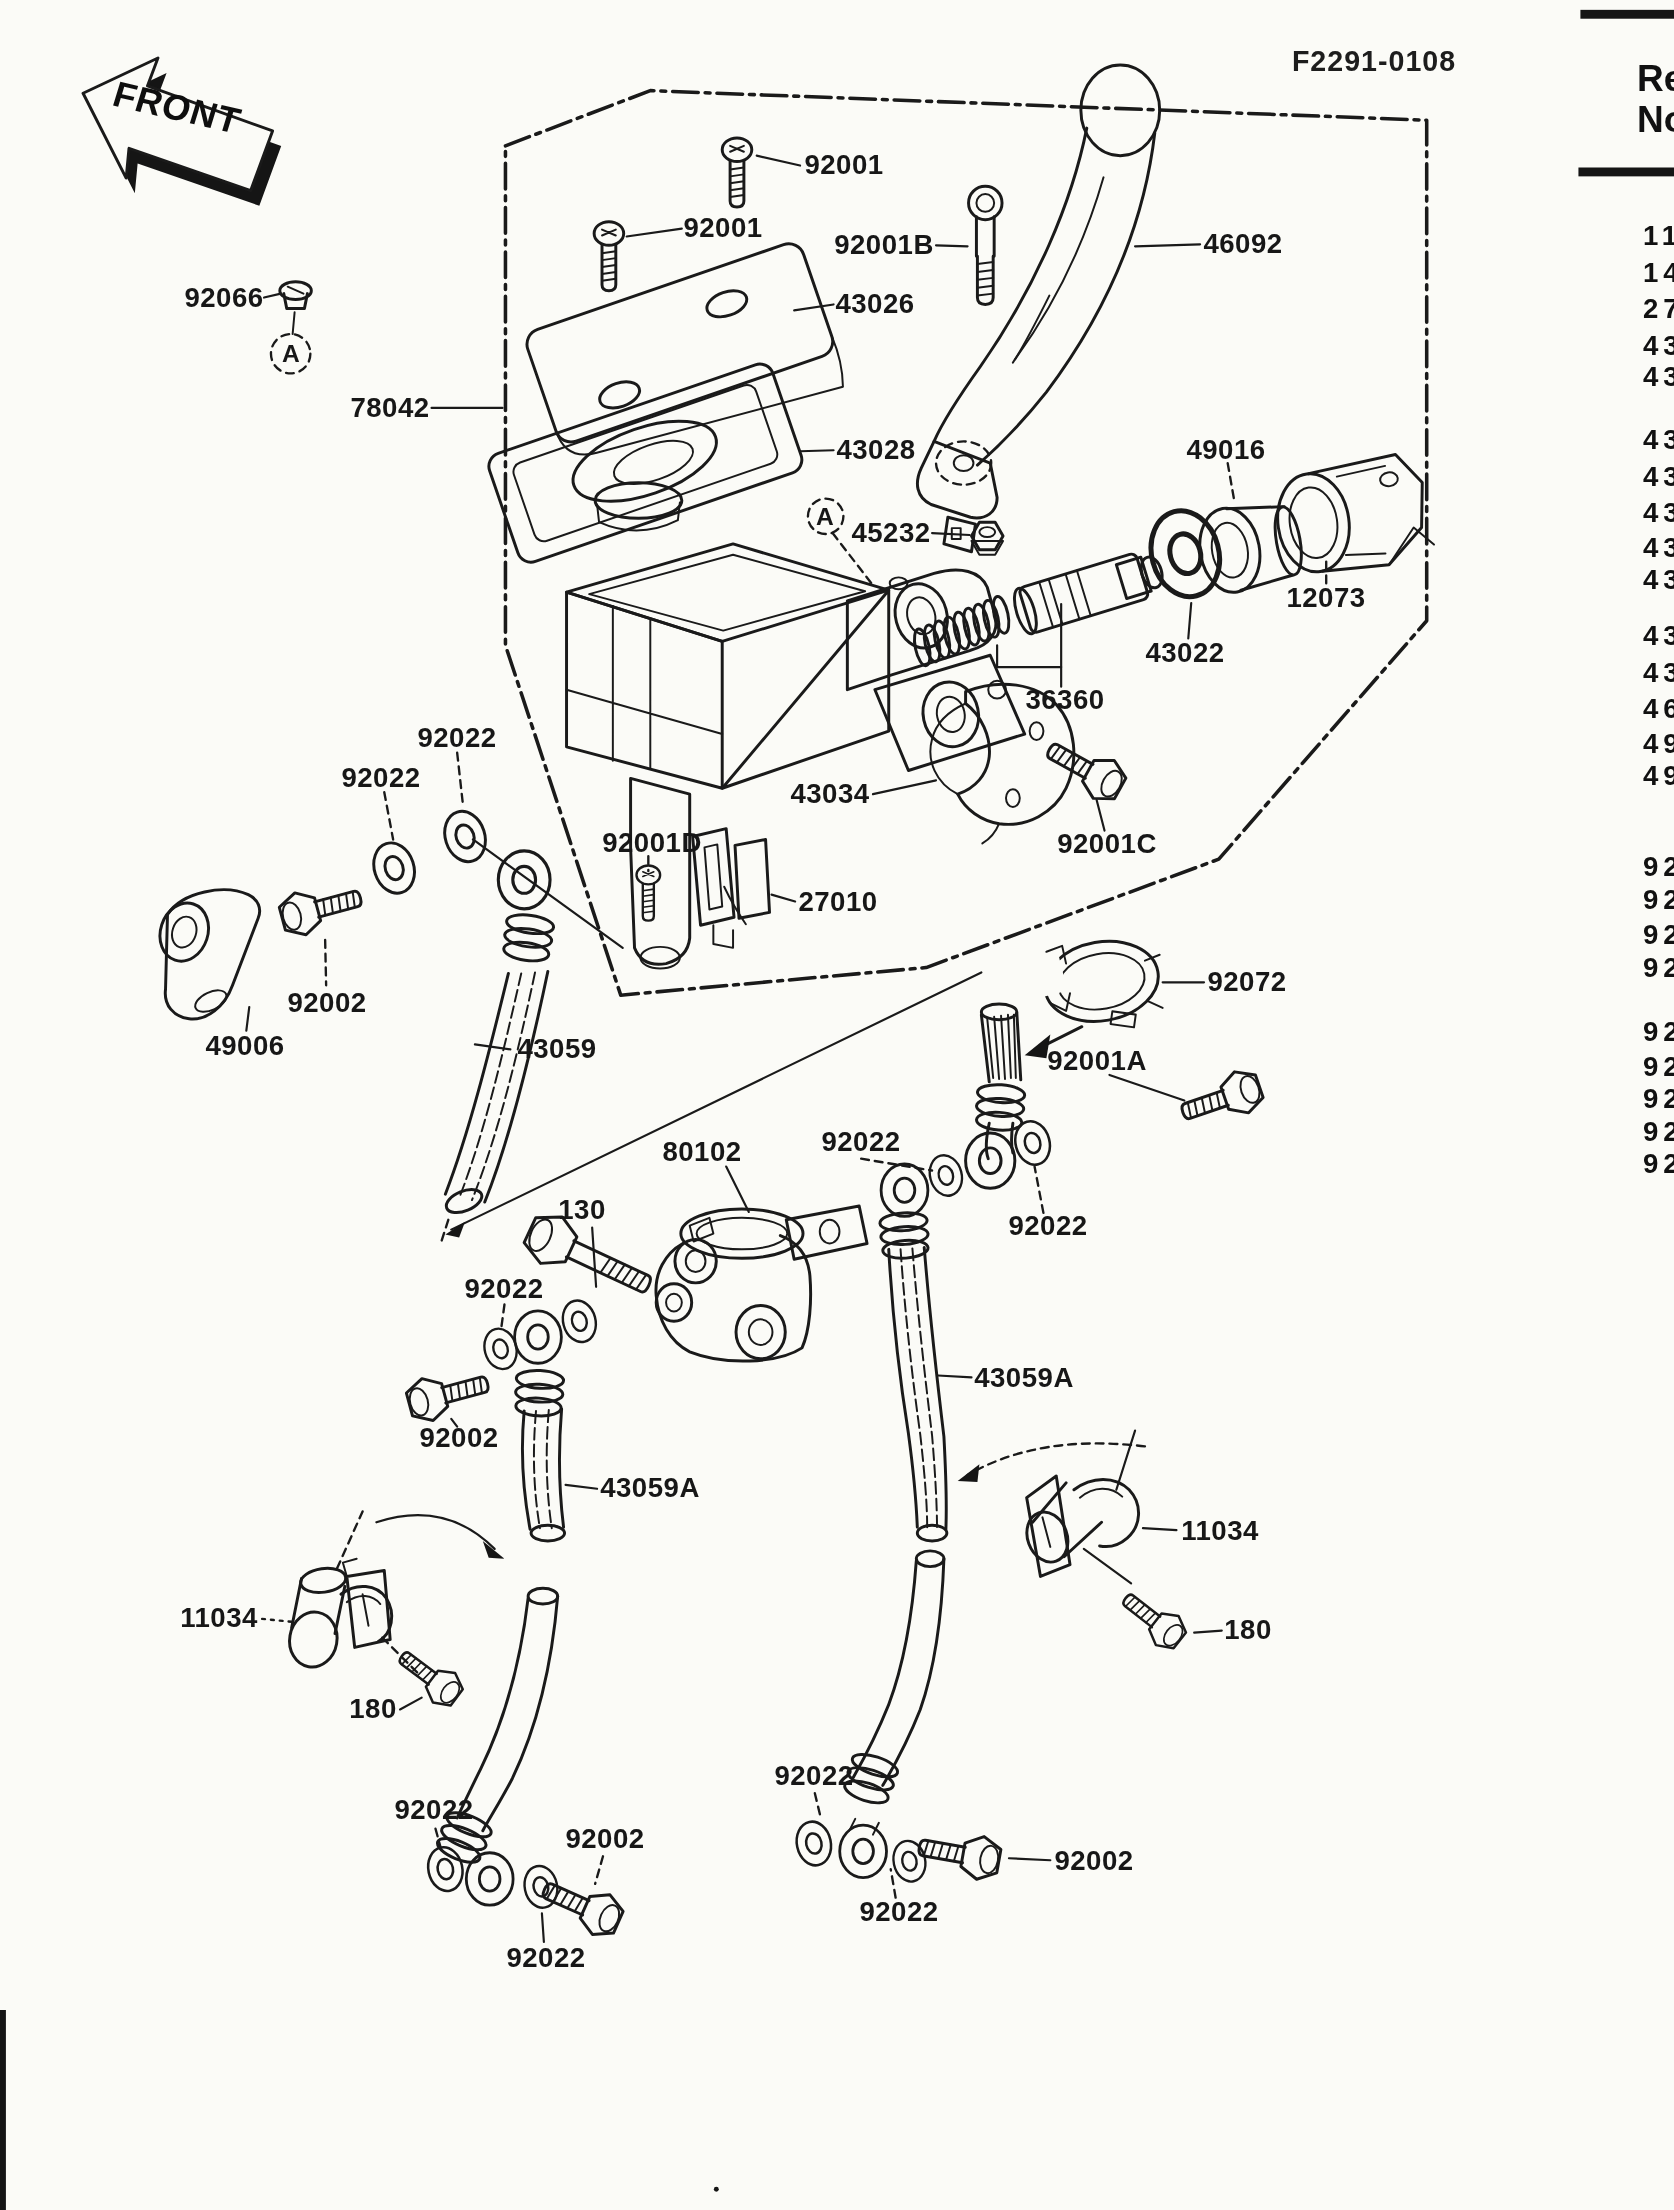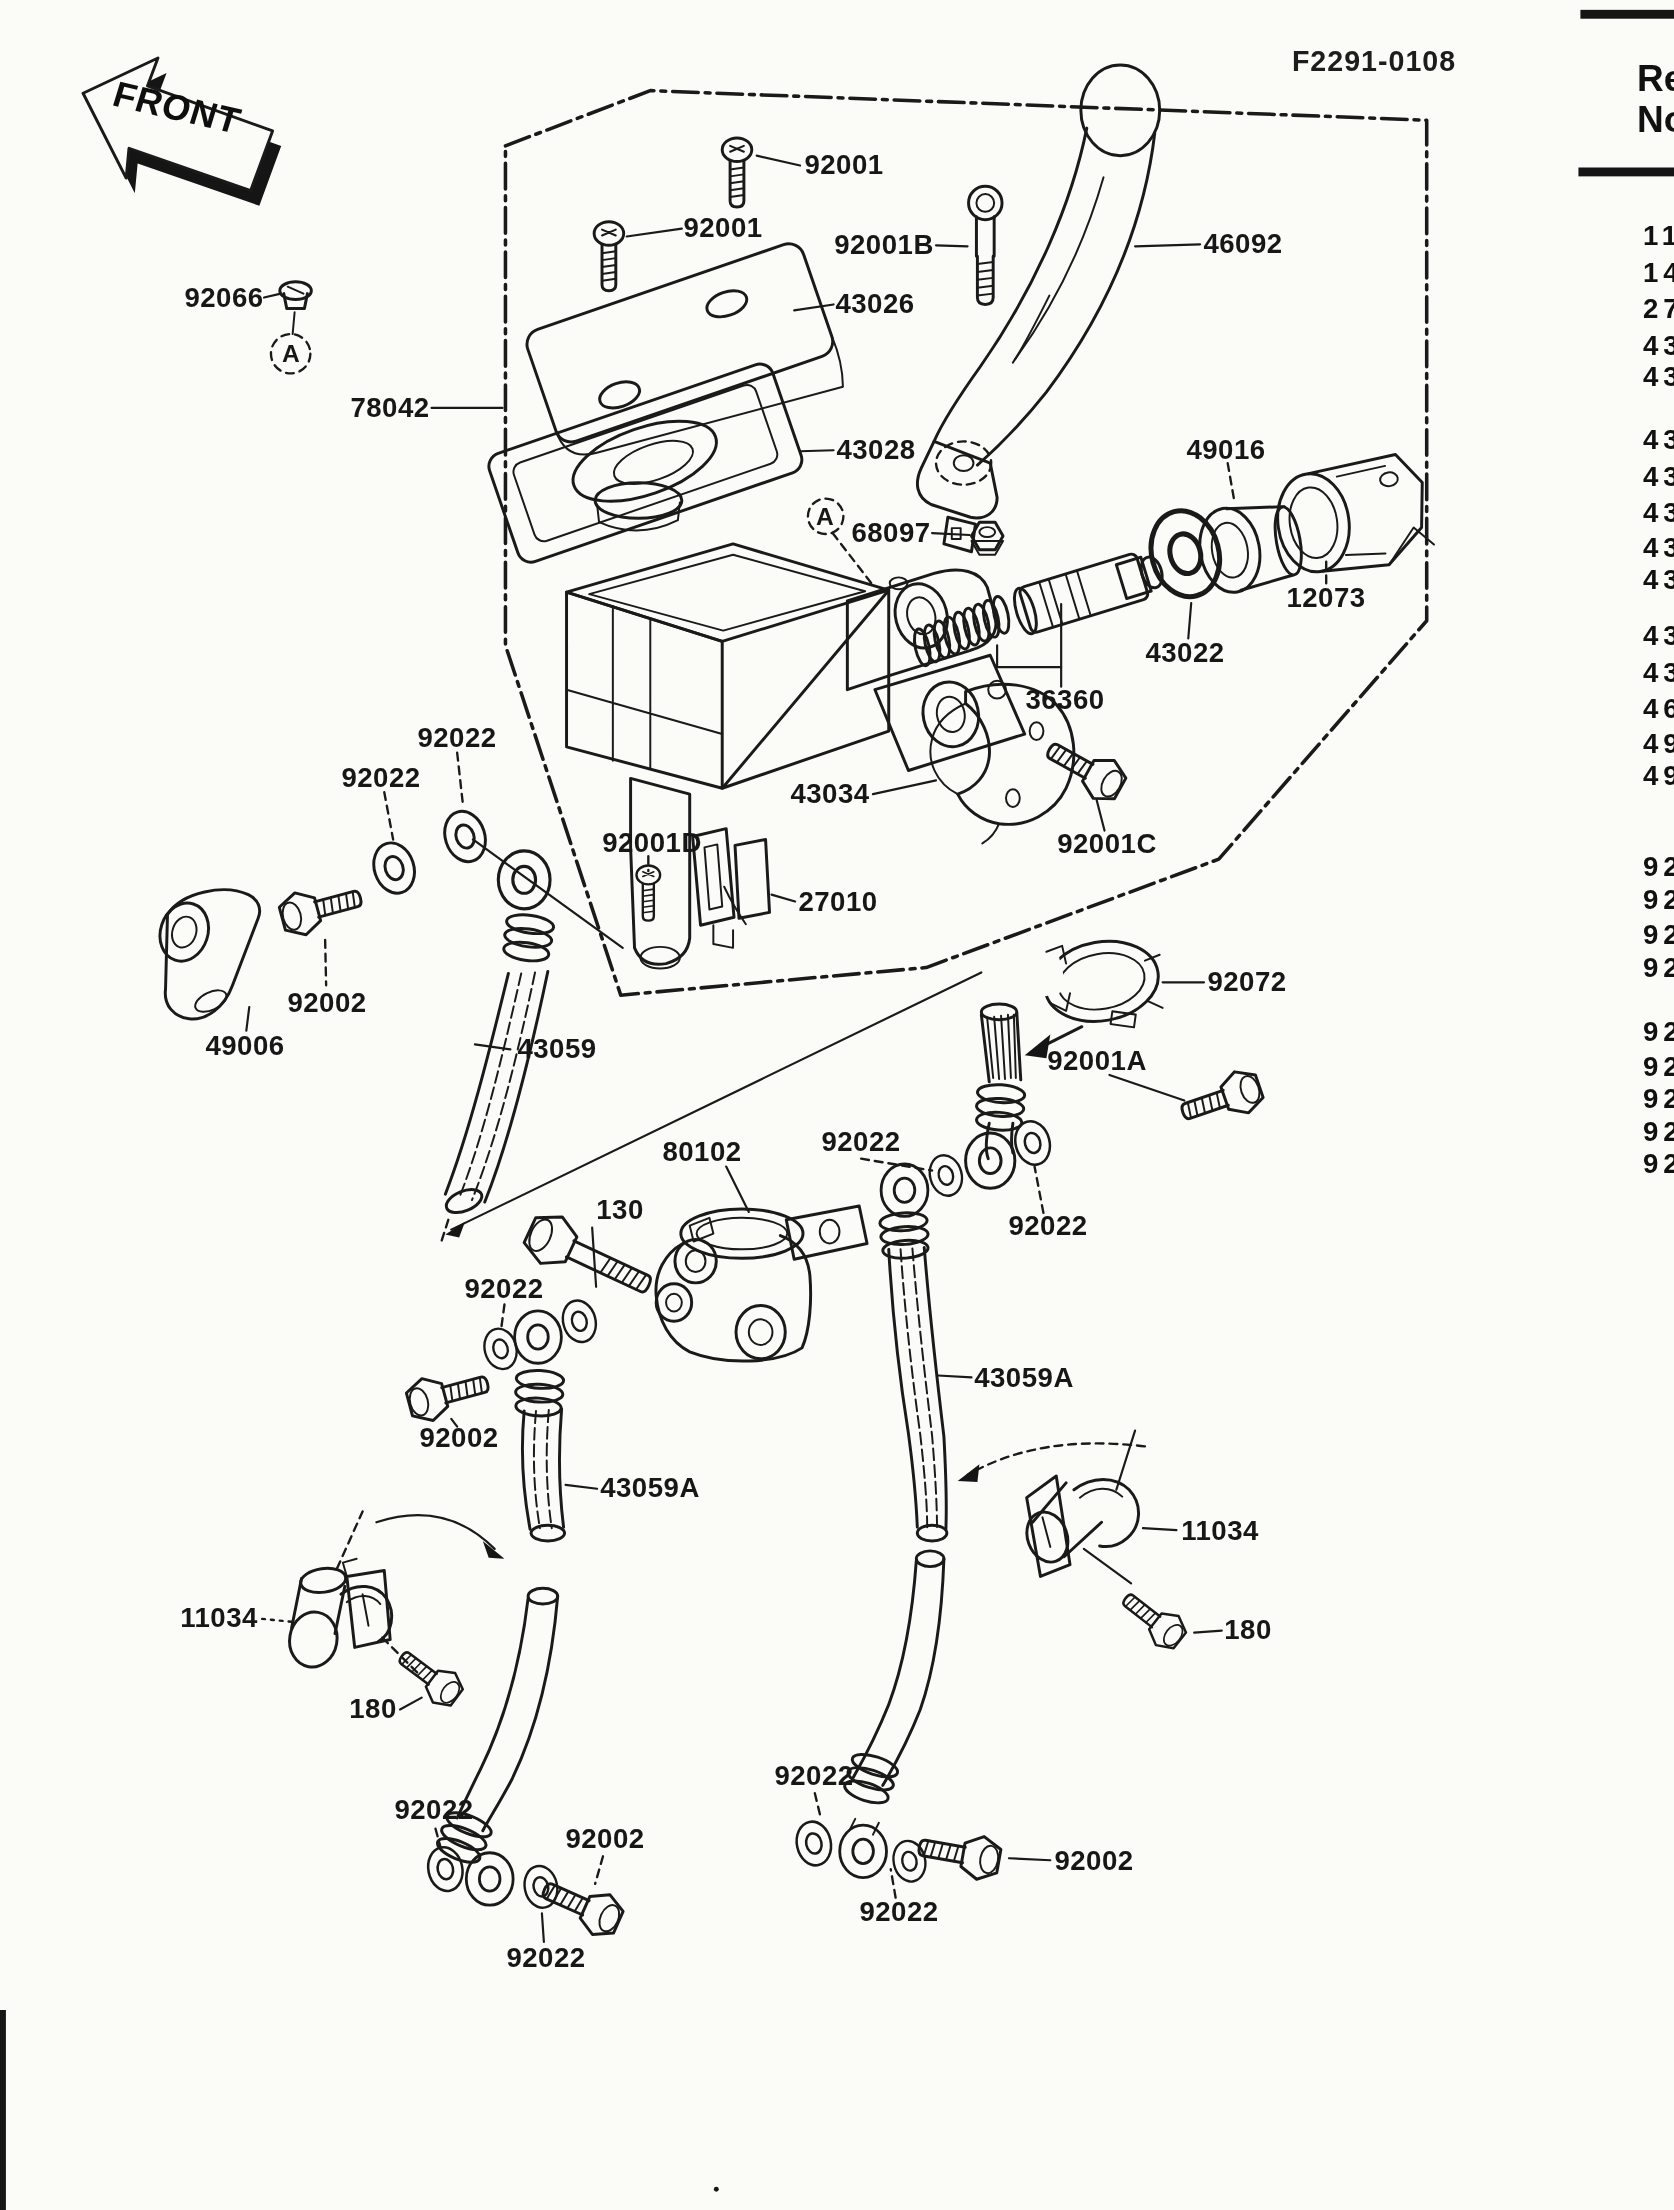--- a/index.html
+++ b/index.html
@@ -474,40 +474,40 @@
 <div class="amark" style="left:825px;top:517px">A</div>
 
 <div class="pl" style="left:844px;top:165px">92001</div>
 <div class="pl" style="left:723px;top:228px">92001</div>
 <div class="pl" style="left:884px;top:245px">92001B</div>
 <div class="pl" style="left:1243px;top:244px">46092</div>
 <div class="pl" style="left:875px;top:304px">43026</div>
 <div class="pl" style="left:224px;top:298px">92066</div>
 <div class="pl" style="left:390px;top:408px">78042</div>
 <div class="pl" style="left:876px;top:450px">43028</div>
-<div class="pl" style="left:891px;top:533px">68097</div>
+<div class="pl" style="left:891px;top:533px">45232</div>
 <div class="pl" style="left:1226px;top:450px">49016</div>
 <div class="pl" style="left:1326px;top:598px">12073</div>
 <div class="pl" style="left:1185px;top:653px">43022</div>
 <div class="pl" style="left:1065px;top:700px">36360</div>
 <div class="pl" style="left:830px;top:794px">43034</div>
 <div class="pl" style="left:1107px;top:844px">92001C</div>
 <div class="pl" style="left:652px;top:843px">92001D</div>
 <div class="pl" style="left:838px;top:902px">27010</div>
 <div class="pl" style="left:457px;top:738px">92022</div>
 <div class="pl" style="left:381px;top:778px">92022</div>
 <div class="pl" style="left:327px;top:1003px">92002</div>
 <div class="pl" style="left:245px;top:1046px">49006</div>
 <div class="pl" style="left:557px;top:1049px">43059</div>
 <div class="pl" style="left:1247px;top:982px">92072</div>
 <div class="pl" style="left:1097px;top:1061px">92001A</div>
 <div class="pl" style="left:702px;top:1152px">80102</div>
 <div class="pl" style="left:861px;top:1142px">92022</div>
 <div class="pl" style="left:1048px;top:1226px">92022</div>
-<div class="pl" style="left:620px;top:1210px">130</div>
+<div class="pl" style="left:582px;top:1210px">130</div>
 <div class="pl" style="left:504px;top:1289px">92022</div>
 <div class="pl" style="left:459px;top:1438px">92002</div>
 <div class="pl" style="left:650px;top:1488px">43059A</div>
 <div class="pl" style="left:1024px;top:1378px">43059A</div>
 <div class="pl" style="left:1220px;top:1531px">11034</div>
 <div class="pl" style="left:1248px;top:1630px">180</div>
 <div class="pl" style="left:219px;top:1618px">11034</div>
 <div class="pl" style="left:373px;top:1709px">180</div>
 <div class="pl" style="left:434px;top:1810px">92022</div>
 <div class="pl" style="left:605px;top:1839px">92002</div>

